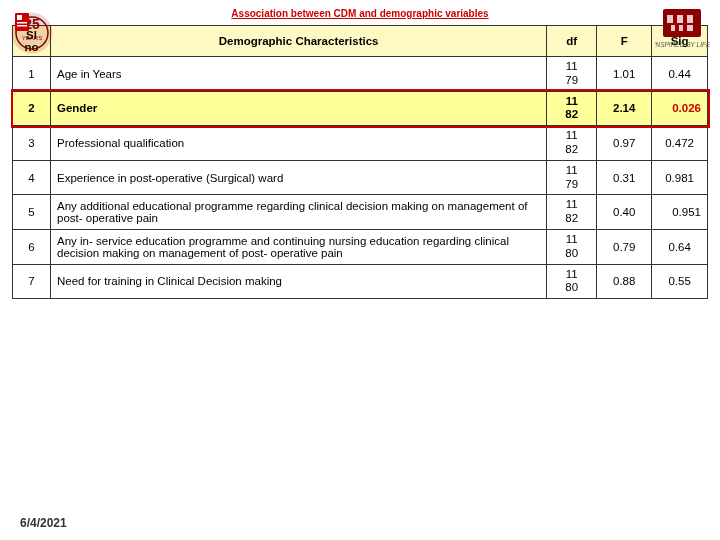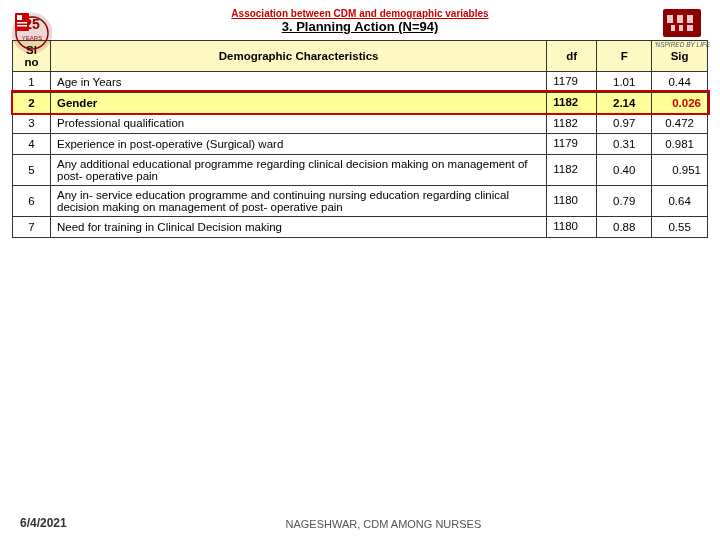--- a/index.html
+++ b/index.html
@@ -132,21 +132,21 @@
       text-transform: uppercase;
     }
     .footer-right .manipal {
       font-size: 16px;
       font-weight: bold;
       color: #333;
       letter-spacing: 1px;
     }
     .df-stack {
       display: flex;
-      flex-direction: row;
+      flex-direction: column;
       align-items: center;
       line-height: 1.2;
     }
   </style>
 </head>
 <body>
 
 <div class="header">
 
   <div class="logo-left">
@@ -156,21 +156,20 @@
       <text x="22" y="24" text-anchor="middle" font-size="14" font-weight="bold" fill="#8b0000">25</text>
       <text x="22" y="35" text-anchor="middle" font-size="6" fill="#8b0000">YEARS</text>
       <rect x="5" y="8" width="14" height="18" fill="#c00" rx="1"></rect>
       <rect x="7" y="10" width="5" height="5" fill="#fff"></rect>
       <rect x="7" y="17" width="10" height="1.5" fill="#fff"></rect>
       <rect x="7" y="20" width="10" height="1.5" fill="#fff"></rect>
     </svg>
   </div>
 
   <h1>Association between CDM and demographic variables</h1>
-  <h3>3. Planning Action (N=94)</h3>
 
   <div class="logo-right">
     <svg width="55" height="55" viewBox="0 0 55 55">
 
       <rect x="8" y="4" width="38" height="28" fill="#8b0000" rx="2"></rect>
       <polygon points="27,6 38,14 38,28 16,28 16,14" fill="#a00" opacity="0.5"></polygon>
       <rect x="12" y="10" width="6" height="8" fill="#fff" opacity="0.8"></rect>
       <rect x="22" y="10" width="6" height="8" fill="#fff" opacity="0.8"></rect>
       <rect x="32" y="10" width="6" height="8" fill="#fff" opacity="0.8"></rect>
       <rect x="16" y="20" width="4" height="6" fill="#fff" opacity="0.8"></rect>
@@ -276,14 +275,13 @@
           </td>
           <td class="col-f" style="text-align: center;">0.88</td>
           <td class="col-sig" style="text-align: center;">0.55</td>
         </tr>
       </tbody>
   </table>
 </div>
 
 <div class="footer">
   <div class="footer-date">6/4/2021</div>
-  <div class="footer-center">NAGESHWAR, CDM AMONG NURSES</div>
 </div>
 
 </body></html>

